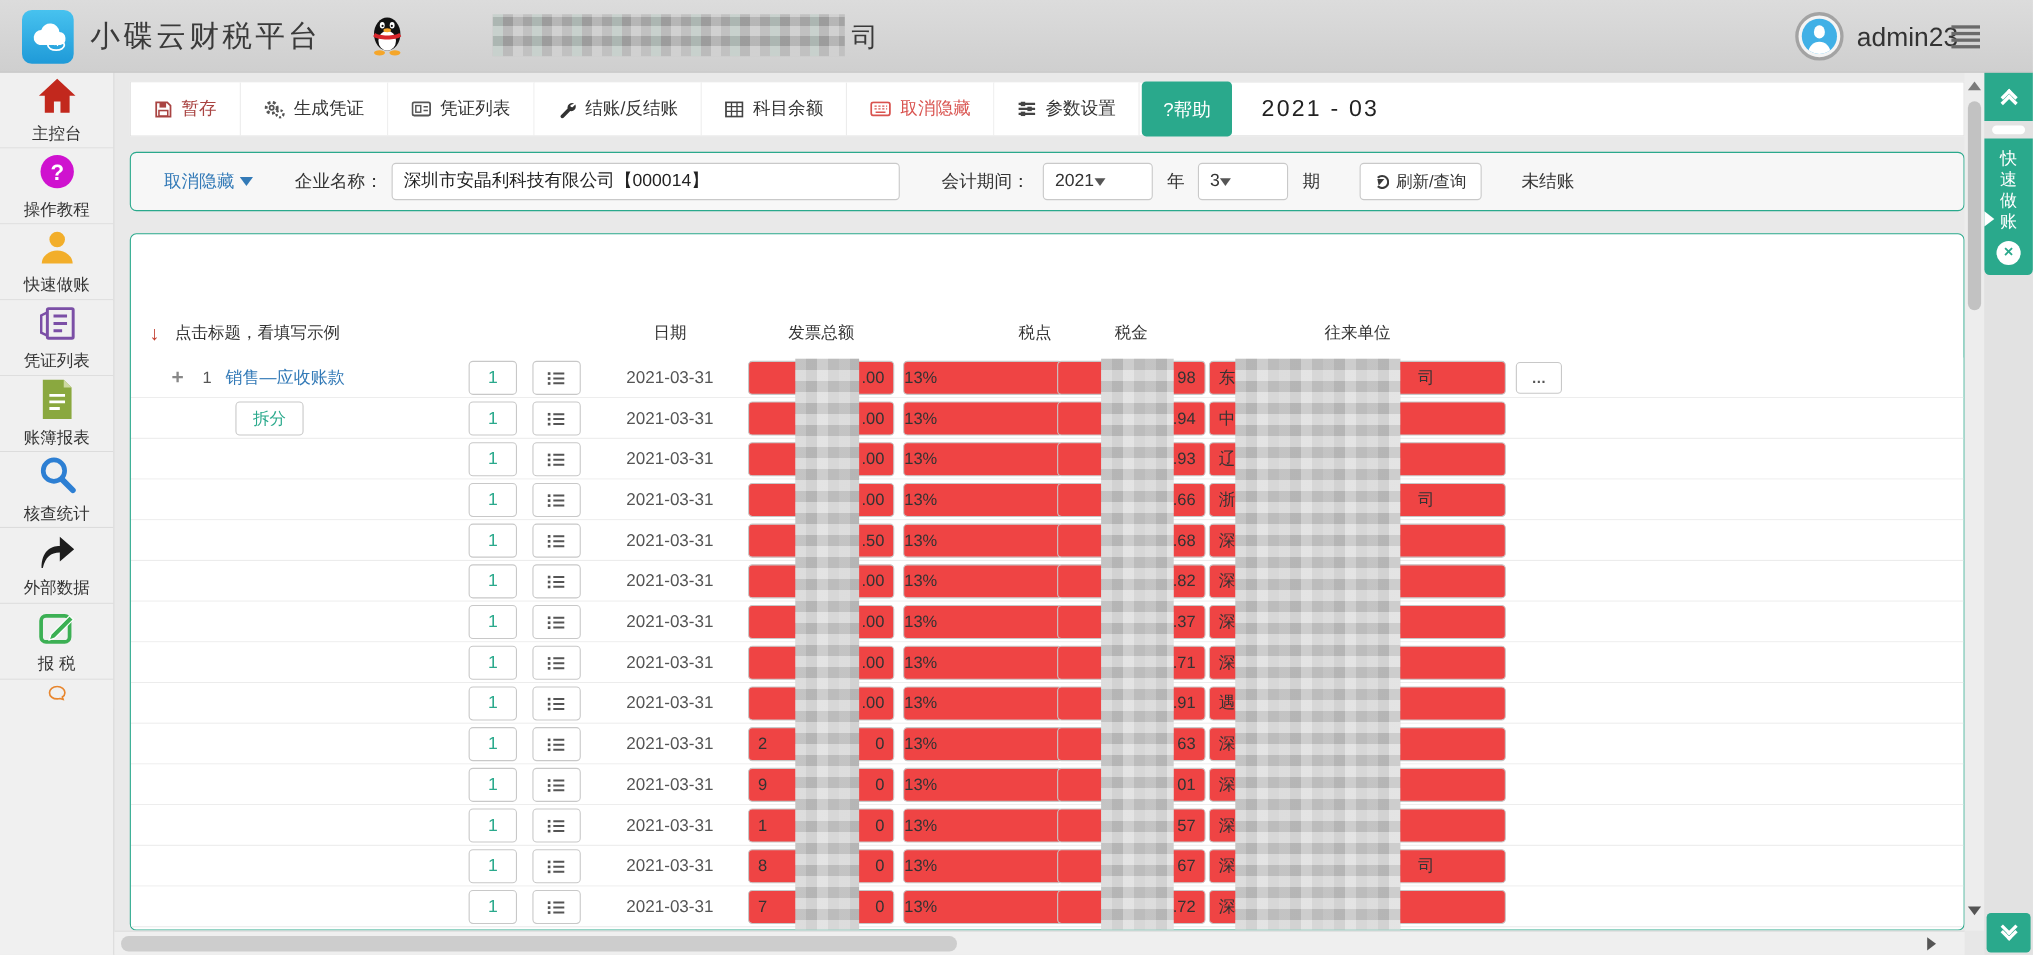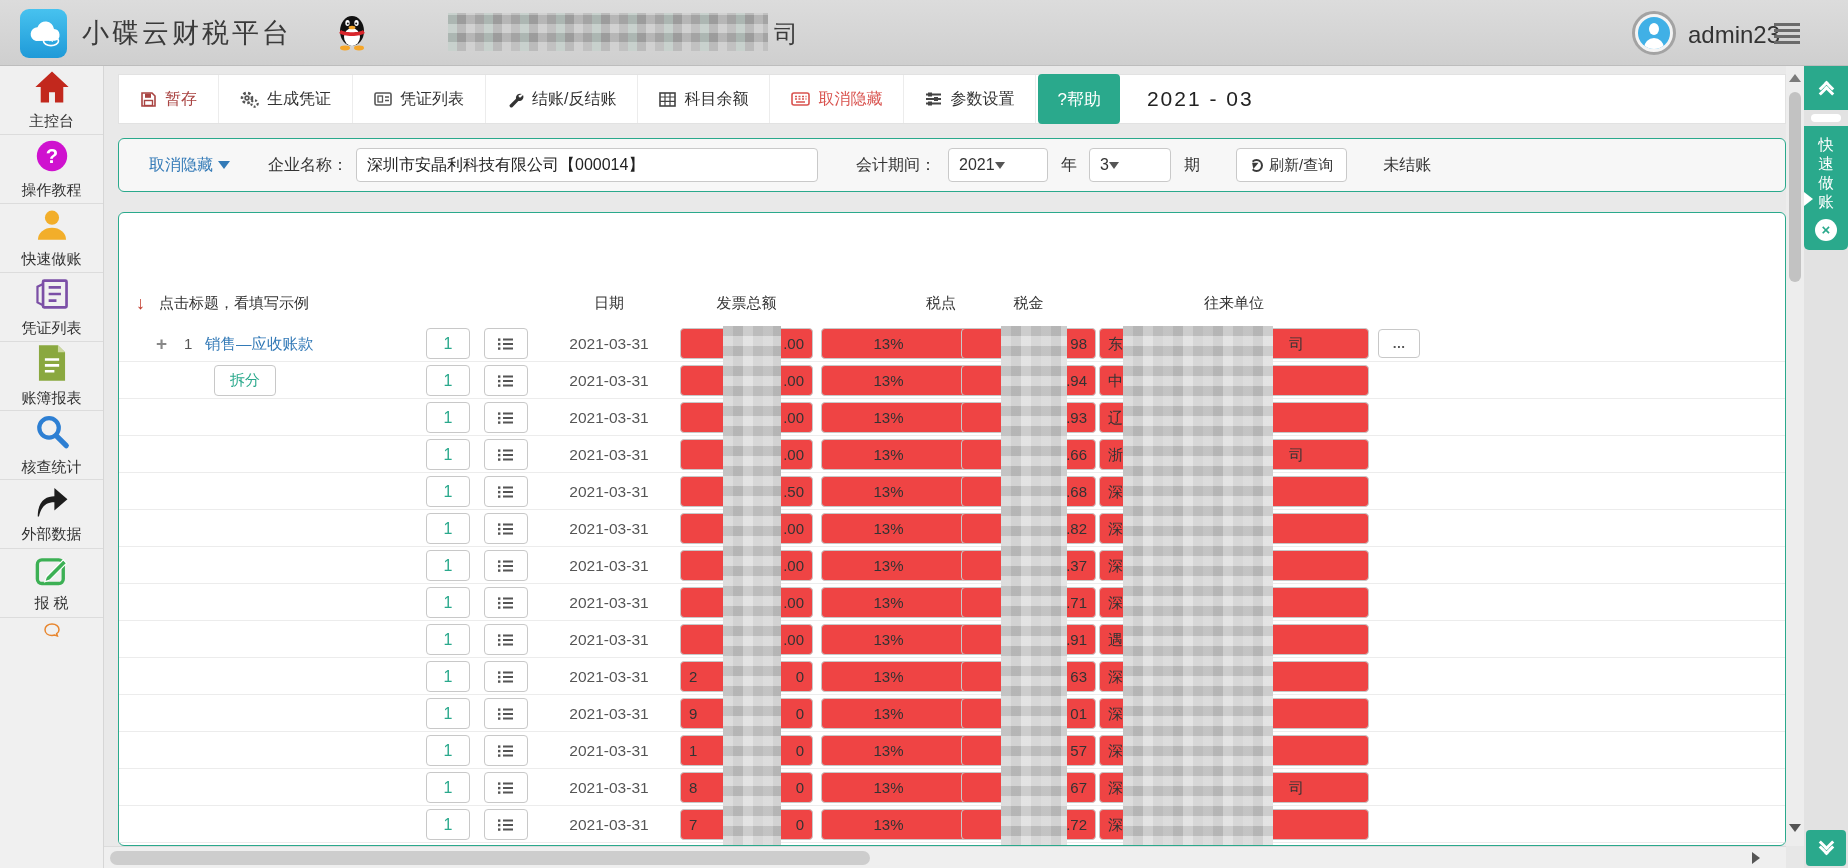--- a/index.html
+++ b/index.html
@@ -75,21 +75,21 @@
   .trow .group-head,.trow .split-wrap,.trow .more-btn{visibility:hidden}
   .trow.r0 .group-head{visibility:visible}
   .trow.r1 .split-wrap{visibility:visible}
   .trow.r0 .more-btn{visibility:visible}
   .split-btn{position:absolute;left:95px;top:3px;width:62px;height:31px;border:1px solid #c8c8c8;border-radius:4px;background:#fff;color:#2aa98c;font-size:15px;cursor:pointer}
   .count-btn{position:absolute;left:307px;top:3px;width:44px;height:31px;border:1px solid #c8c8c8;border-radius:4px;background:#fff;color:#2aa98c;font-size:16px;cursor:pointer}
   .list-btn{position:absolute;left:365px;top:3px;width:44px;height:31px;border:1px solid #c8c8c8;border-radius:4px;background:#fff;cursor:pointer;display:flex;align-items:center;justify-content:center}
   .cell-date{position:absolute;left:420px;width:140px;text-align:center;line-height:37px;font-size:15.5px;color:#555}
   .inp{position:absolute;top:3px;height:31px;background:#ef4444;border:1px solid #c8c8c8;border-radius:4px;font-size:15px;color:#333}
   .inp-amount{left:561px;width:133px}
-  .inp-rate{left:702px;width:145px;text-align:center;padding-right:10px;line-height:29px}
+  .inp-rate{left:702px;width:145px;text-align:left;padding-right:10px;line-height:29px}
   .inp-tax{left:842px;width:135px}
   .inp-company{left:980px;width:270px}
   .ip-pre{position:absolute;left:8px;line-height:29px}
   .ip-suf{position:absolute;right:8px;line-height:29px}
   .ip-suf2{position:absolute;right:64px;line-height:29px}
   .more-btn{position:absolute;left:1259px;top:4px;width:42px;height:29px;border:1px solid #c8c8c8;border-radius:4px;background:#fff;color:#555;font-weight:bold;cursor:pointer}
   .band{position:absolute;top:113px;height:520px}
   .band-amount{left:604px;width:58px}
   .band-tax{left:882px;width:66px}
   .band-company{left:1004px;width:150px}

